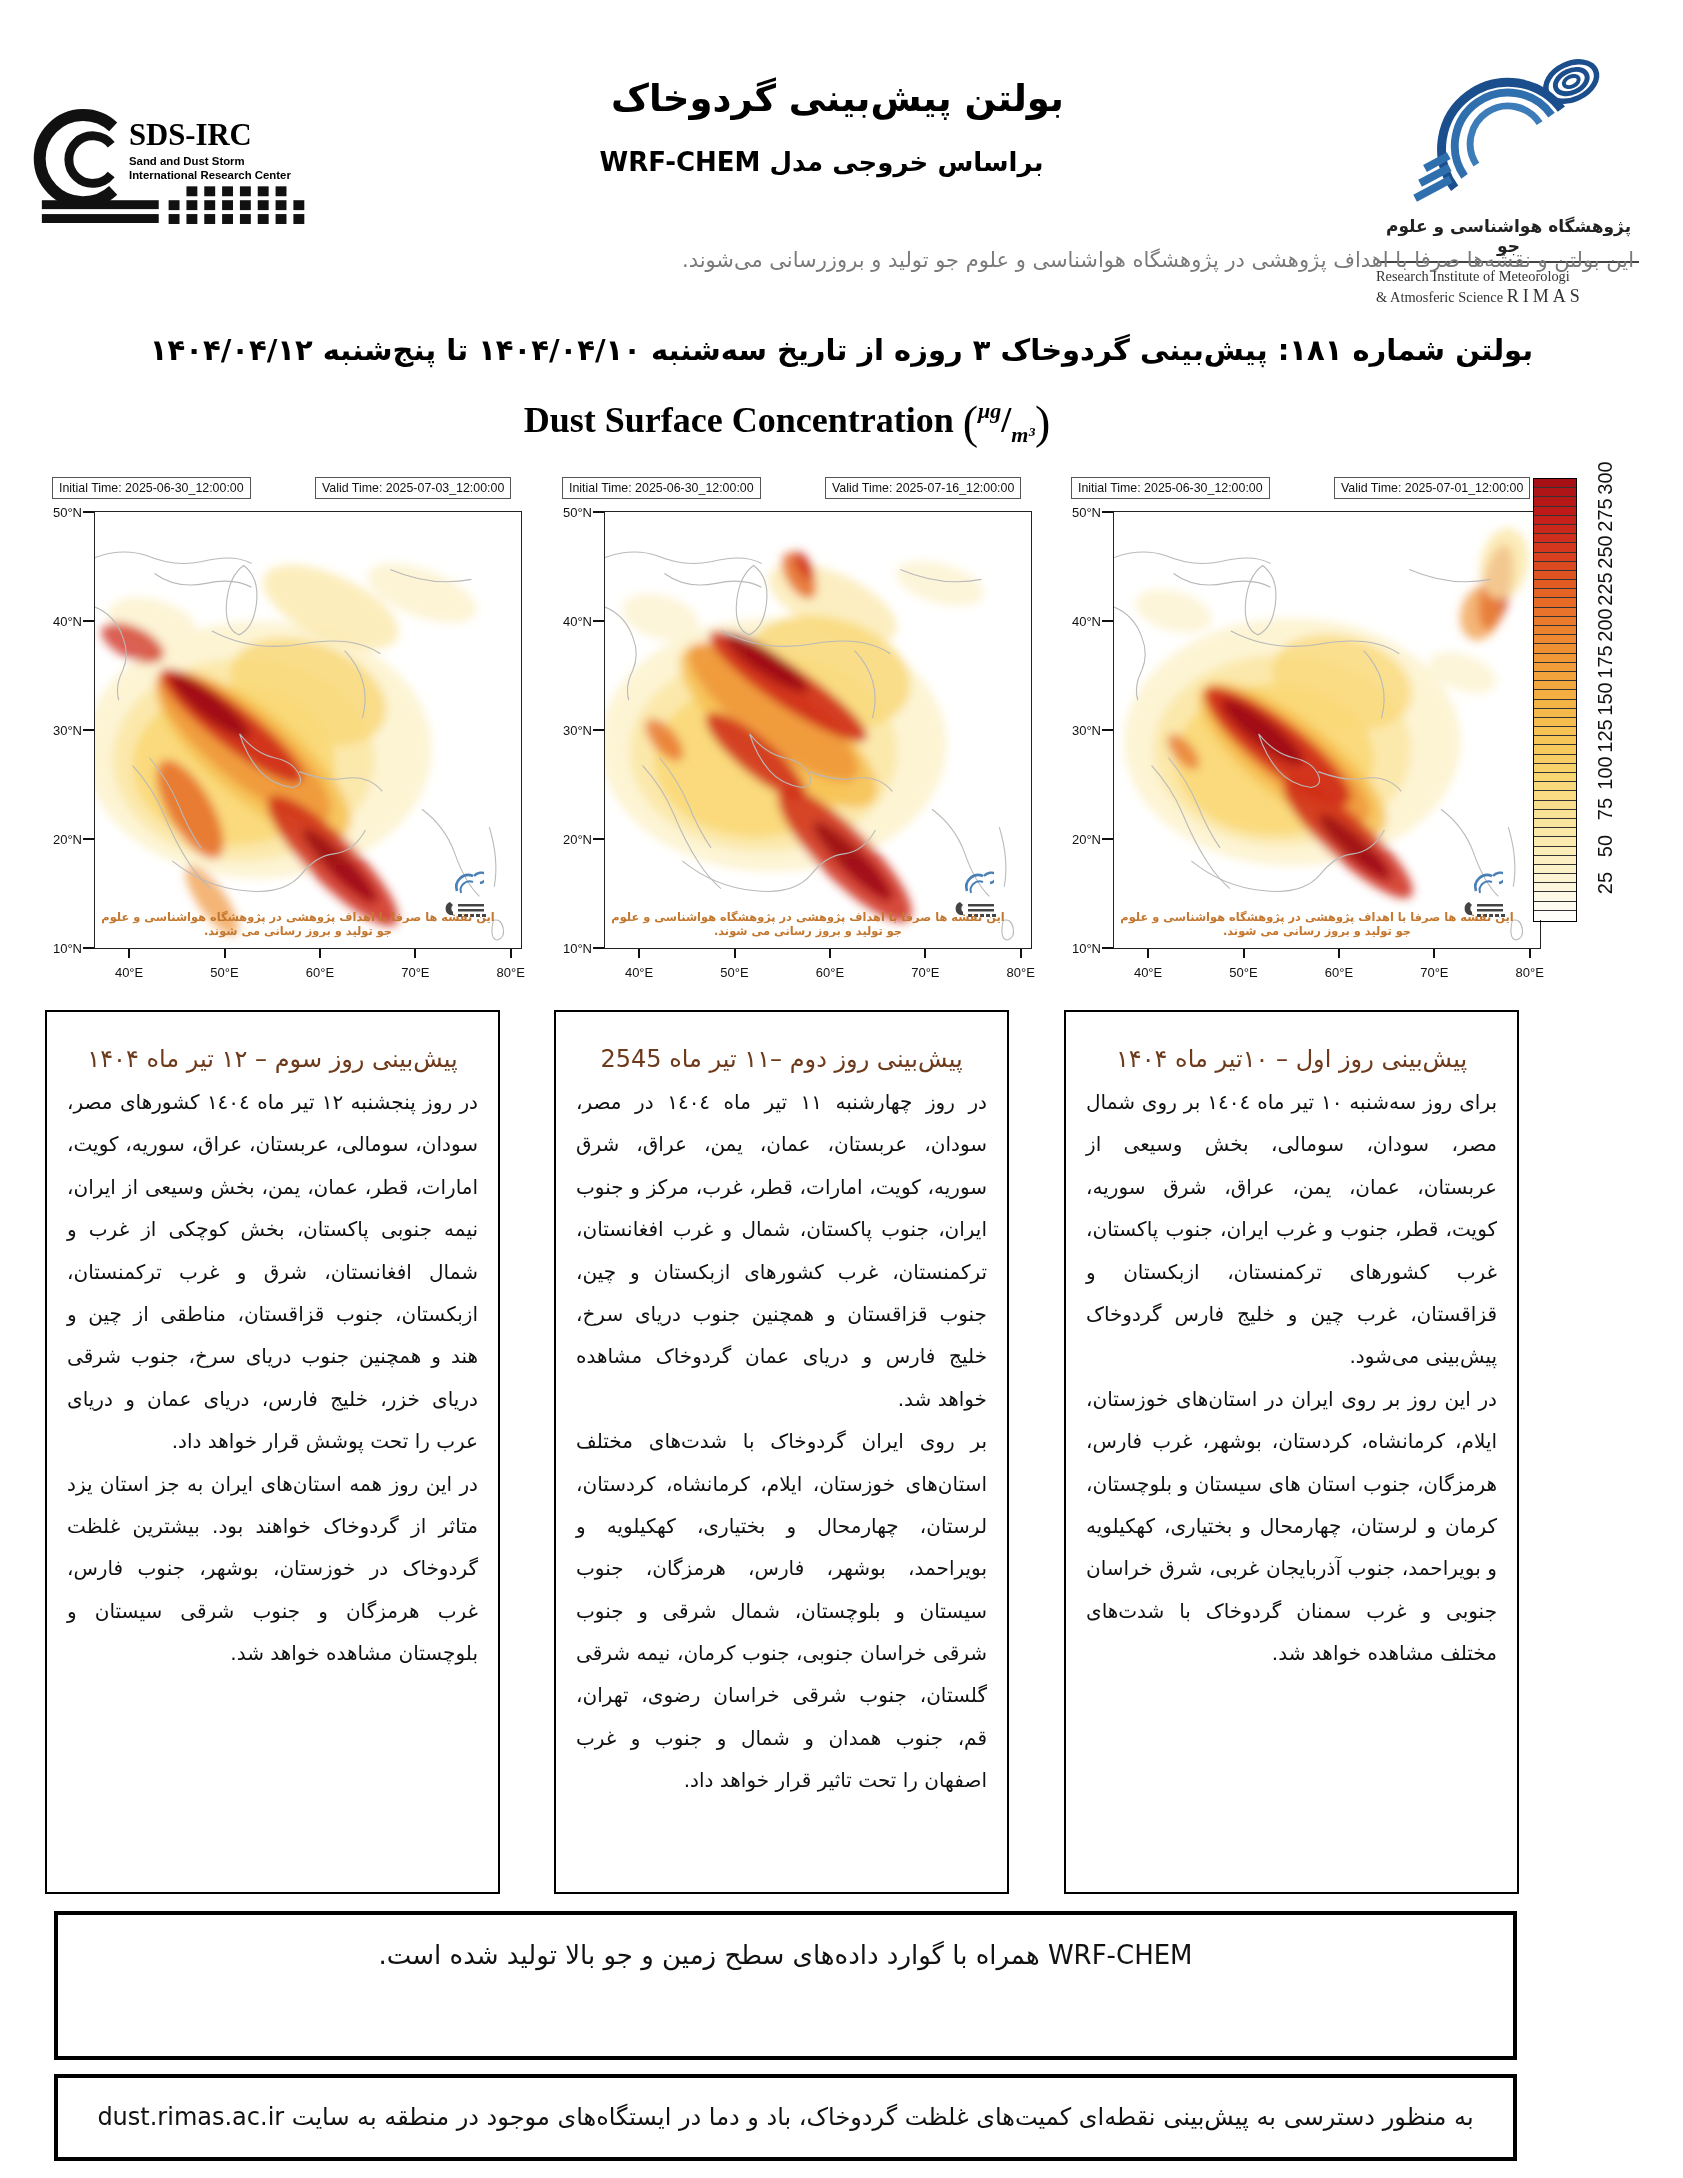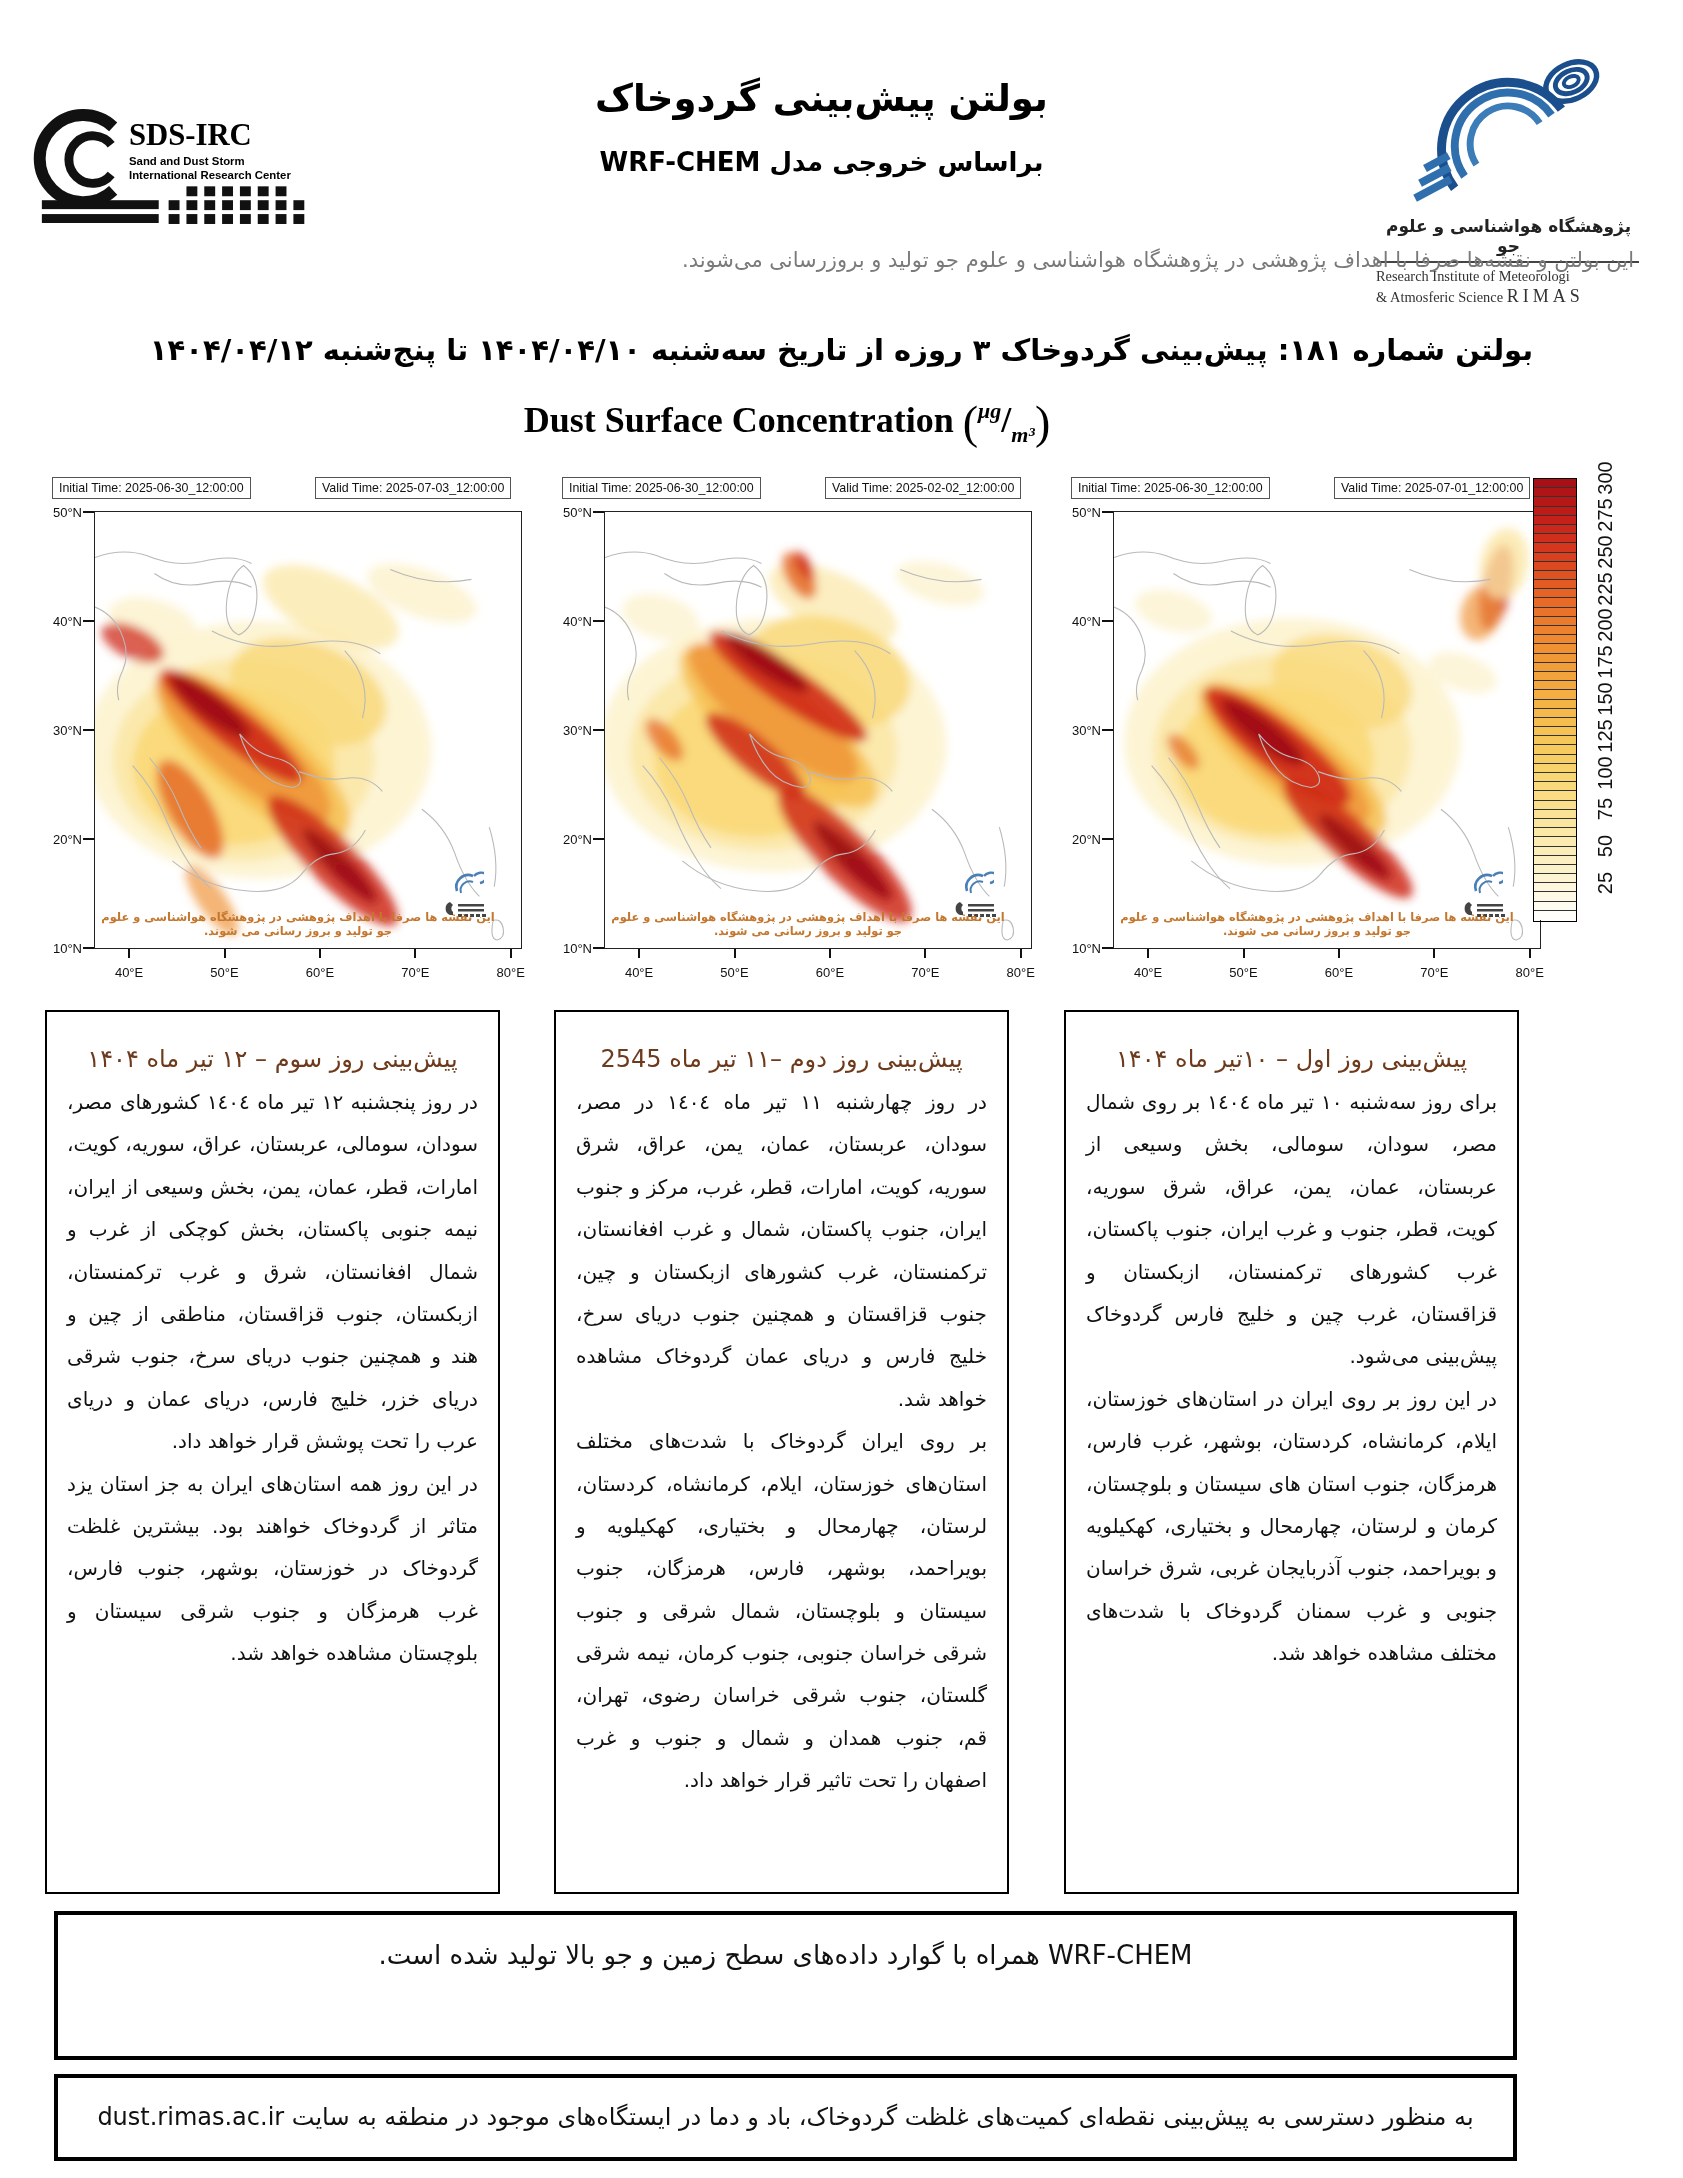--- a/index.html
+++ b/index.html
@@ -1,21 +1,21 @@
 <!DOCTYPE html>
 <html lang="fa"><head>
 <meta charset="utf-8">
 <style>
   html,body{margin:0;padding:0;background:#fff;}
   .page{position:relative;width:1683px;height:2178px;background:#ffffff;
         font-family:"DejaVu Sans",sans-serif;overflow:hidden;color:#000;}
   .abs{position:absolute;}
 
   
-  .hdr-title{left:0;width:1643px;top:77px;text-align:center;font-size:37px;font-weight:bold;direction:rtl;}
+  .hdr-title{left:0;width:1643px;top:77px;text-align:center;font-size:37px;font-weight:bold;direction:rtl;padding-left:16px;}
   .hdr-subtitle{left:0;width:1643px;top:147px;text-align:center;font-size:26px;font-weight:bold;direction:rtl;}
   .rimas-block{left:1376px;top:40px;width:265px;text-align:center;}
   .rimas-fa{font-size:17px;font-weight:bold;direction:rtl;margin-top:2px;color:#222;}
   .rimas-divider{height:2px;background:#444;margin:5px 2px 4px 2px;}
   .rimas-en{font-family:"Liberation Serif",serif;font-size:14.4px;color:#333;text-align:left;line-height:1.25;}
   .rimas-acronym{font-size:18px;letter-spacing:4px;}
 
   
   .disclaimer{left:0;width:1634px;top:248px;text-align:right;font-size:21px;color:#7a7a7a;direction:rtl;}
   .bulletin-line{left:0;width:1683px;top:333px;text-align:center;font-size:29px;font-weight:bold;direction:rtl;}
@@ -242,21 +242,21 @@
         <div class="lon-tick" style="left: 52.8%;"></div>
         <div class="lon-label" style="left: 75.2%;">70°E</div>
         <div class="lon-tick" style="left: 75.2%;"></div>
         <div class="lon-label" style="left: 97.6%;">80°E</div>
         <div class="lon-tick" style="left: 97.6%;"></div>
       </div>
   </div>
 
   <div class="abs map-panel" style="left:540px">
     <div class="tbox initial">Initial Time: 2025-06-30_12:00:00</div>
-    <div class="tbox valid">Valid Time: 2025-02-02_12:00:00</div>
+    <div class="tbox valid">Valid Time: 2025-07-16_12:00:00</div>
     <div class="map-frame">
       <svg class="map-svg" viewBox="0 0 430 440" preserveAspectRatio="none">
         <g class="blob-layer" filter="url(#soft)">
             <ellipse cx="170" cy="235" rx="175" ry="128" fill="#fdf3d2" fill-opacity="0.95"></ellipse>
             <ellipse cx="338" cy="72" rx="46" ry="20" transform="rotate(15 338 72)" fill="#fdf3d2" fill-opacity="0.85"></ellipse>
             <ellipse cx="56" cy="106" rx="40" ry="22" transform="rotate(15 56 106)" fill="#fdf3d2" fill-opacity="0.85"></ellipse>
             <ellipse cx="160" cy="242" rx="135" ry="100" fill="#fbe7a6" fill-opacity="0.9"></ellipse>
             <ellipse cx="230" cy="92" rx="70" ry="30" transform="rotate(25 230 92)" fill="#fbe7a6" fill-opacity="0.7"></ellipse>
             <ellipse cx="152" cy="250" rx="102" ry="78" fill="#f9d877" fill-opacity="0.9"></ellipse>
             <ellipse cx="225" cy="162" rx="85" ry="55" transform="rotate(15 225 162)" fill="#f9d877" fill-opacity="0.8"></ellipse>

